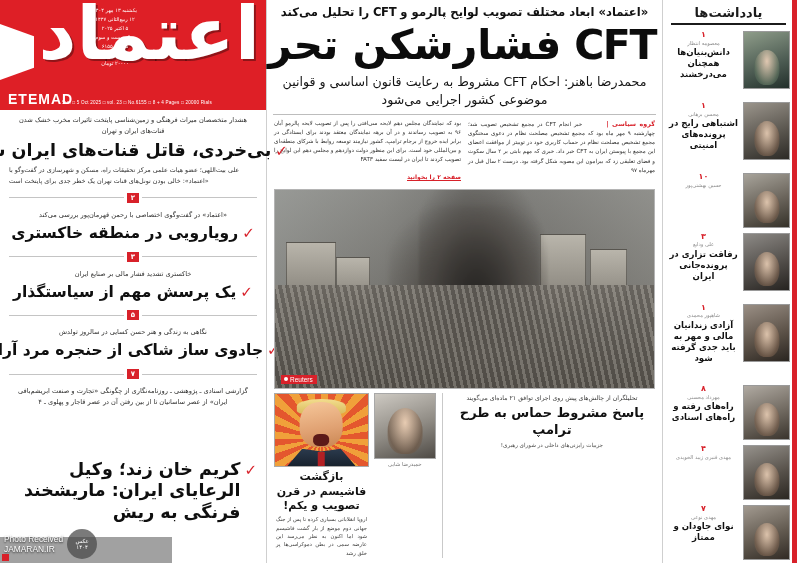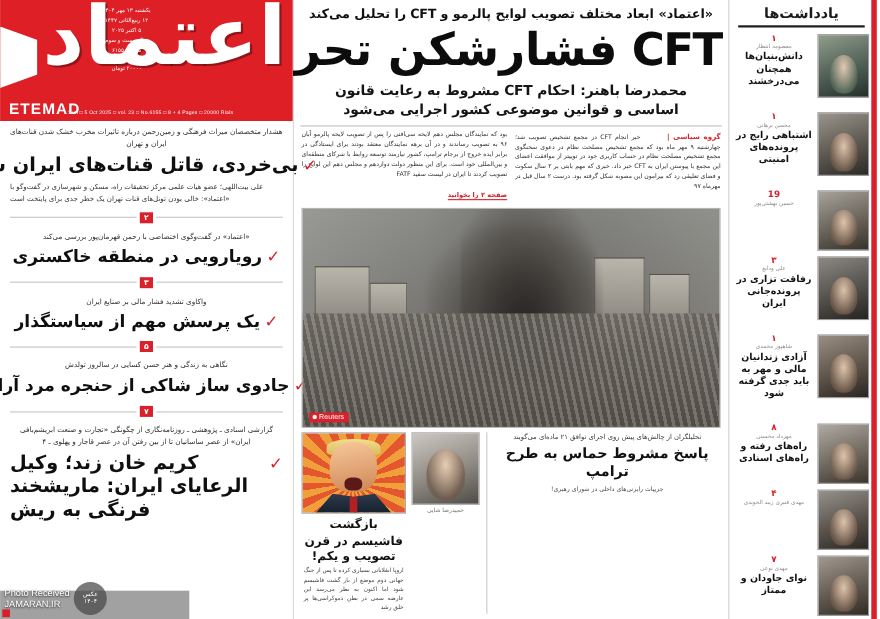--- a/index.html
+++ b/index.html
@@ -72,21 +72,21 @@
   .kicker {
     direction: rtl; text-align: center; font-size: 11.6px; font-weight: bold;
     color: #111; padding: 5px 8px 2px; line-height: 1.3; letter-spacing: -0.3px;
   }
   .main-head {
     direction: rtl; text-align: center; font-size: 41px; font-weight: bold;
     color: #0c0c0c; line-height: 1.08; padding: 1px 6px 3px;
     letter-spacing: -1.4px; white-space: nowrap;
   }
   .main-sub {
-    direction: rtl; text-align: center; font-size: 12.6px; font-weight: bold;
+    direction: rtl; text-align: center; font-size: 12.6px; font-weight: normal;
     color: #141414; line-height: 1.42; padding: 3px 14px 5px;
     letter-spacing: -0.3px;
   }
   .rule-thin { height: 1px; background: #bdbdbd; margin: 0 6px; }
 
   .lead-row {
     display: flex; flex-direction: row; gap: 7px; padding: 4px 7px 3px;
     direction: rtl;
   }
   .lead-col { flex: 1 1 50%; direction: rtl; min-width: 0; }
@@ -241,21 +241,21 @@
   .story-head {
     display: flex; flex-direction: row; align-items: baseline; justify-content: center;
     gap: 4px; padding: 3px 0 3px;
   }
   .check { color: #d8212a; font-size: 15px; font-weight: bold; line-height: 1; }
   .story-head-text {
     font-size: 17.5px; font-weight: bold; color: #0f0f0f; line-height: 1.22;
     letter-spacing: -0.5px; white-space: nowrap;
   }
   .story-head-text.sm { font-size: 15.5px; text-align: center; }
-  .story-head-text.two { white-space: normal; text-align: left; }
+  .story-head-text.two { white-space: normal; text-align: right; margin-top: 48px; }
   .story-deck {
     font-size: 6.4px; color: #333; text-align: left; line-height: 1.7; padding-top: 1px;
   }
   .divider {
     display: flex; align-items: center; justify-content: center; margin: 4px 9px 2px;
   }
   .divider .line { flex: 1 1 auto; height: 1px; background: #c4c4c4; }
   .divider .badge {
     width: 12px; height: 10px; background: #d8212a; color: #fff; font-size: 7px;
     display: flex; align-items: center; justify-content: center; margin: 0 3px;
@@ -302,21 +302,21 @@
       <div class="note-text">
         <div class="note-num">۱</div>
         <div class="note-author">محسن برهانی</div>
         <div class="note-head">اشتباهی رایج در پرونده‌های امنیتی</div>
       </div>
       <div class="note-photo p-m1"></div>
     </div>
 
     <div class="note">
       <div class="note-text">
-        <div class="note-num">19</div>
+        <div class="note-num">۱۰</div>
         <div class="note-author">حسین بهشتی‌پور</div>
       </div>
       <div class="note-photo p-m2"></div>
     </div>
 
     <div class="note">
       <div class="note-text">
         <div class="note-num">۳</div>
         <div class="note-author">علی ودایع</div>
         <div class="note-head">رفاقت تزاری در پرونده‌جانی ایران</div>
@@ -428,21 +428,21 @@
         <div>سال بیست و سوم</div>
         <div>شماره ۶۱۵۵</div>
         <div>۸ + ۴ صفحه</div>
         <div>۲۰۰۰۰ تومان</div>
       </div>
       <div class="logo-latin">ETEMAD</div>
       <div class="logo-meta">Sun  □  5 Oct  2025   □   vol. 23   □   No.6155   □   8 + 4  Pages   □   20000   Rials</div>
     </div>
 
     <article class="story">
-      <div class="story-kicker">هشدار متخصصان میراث فرهنگی و زمین‌رحمن درباره تاثیرات مخرب خشک شدن قنات‌های ایران و تهران</div>
+      <div class="story-kicker">هشدار متخصصان میراث فرهنگی و زمین‌شناسی پایتخت تاثیرات مخرب خشک شدن قنات‌های ایران و تهران</div>
       <div class="story-head">
         <span class="check">✓</span>
         <span class="story-head-text">بی‌خردی، قاتل قنات‌های ایران شد</span>
       </div>
       <div class="story-deck">علی بیت‌اللهی؛ عضو هیات علمی مرکز تحقیقات راه، مسکن و شهرسازی در گفت‌وگو با «اعتماد»: خالی بودن تونل‌های قنات تهران یک خطر جدی برای پایتخت است</div>
     </article>
 
     <div class="divider">
       <span class="line"></span>
       <span class="badge">۲</span>
@@ -457,21 +457,21 @@
       </div>
     </article>
 
     <div class="divider">
       <span class="line"></span>
       <span class="badge">۳</span>
       <span class="line"></span>
     </div>
 
     <article class="story">
-      <div class="story-kicker">واکاوی تشدید فشار مالی بر صنایع ایران</div>
+      <div class="story-kicker">خاکستری تشدید فشار مالی بر صنایع ایران</div>
       <div class="story-head">
         <span class="check">✓</span>
         <span class="story-head-text sm">یک پرسش مهم از سیاستگذار</span>
       </div>
     </article>
 
     <div class="divider">
       <span class="line"></span>
       <span class="badge">۵</span>
       <span class="line"></span>

